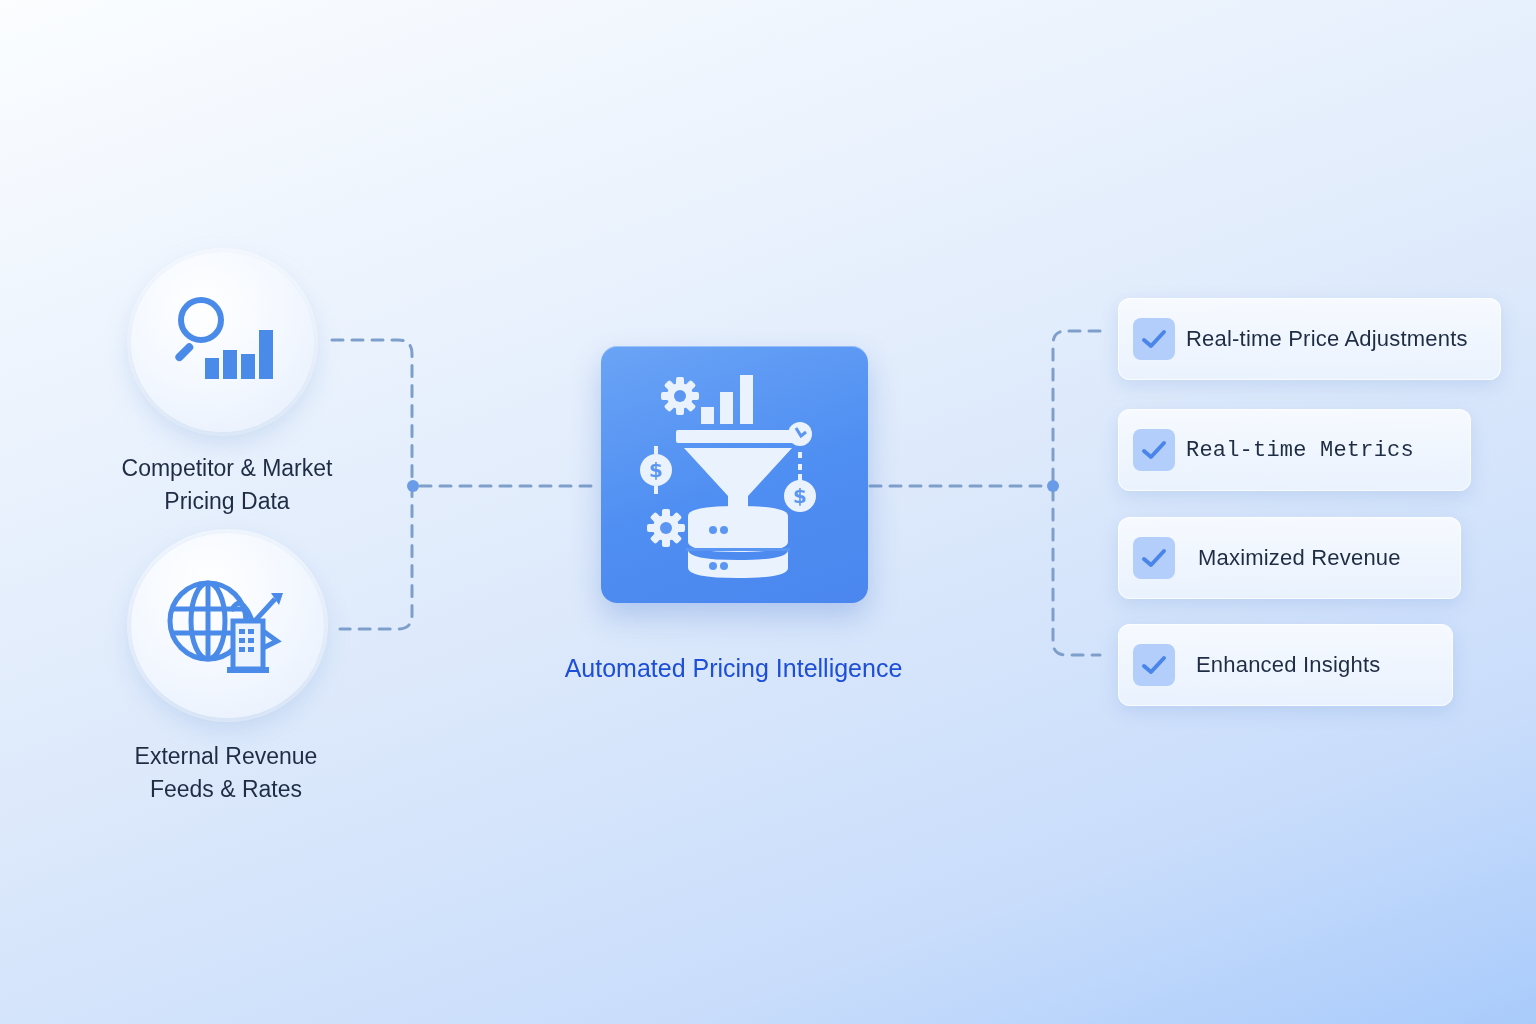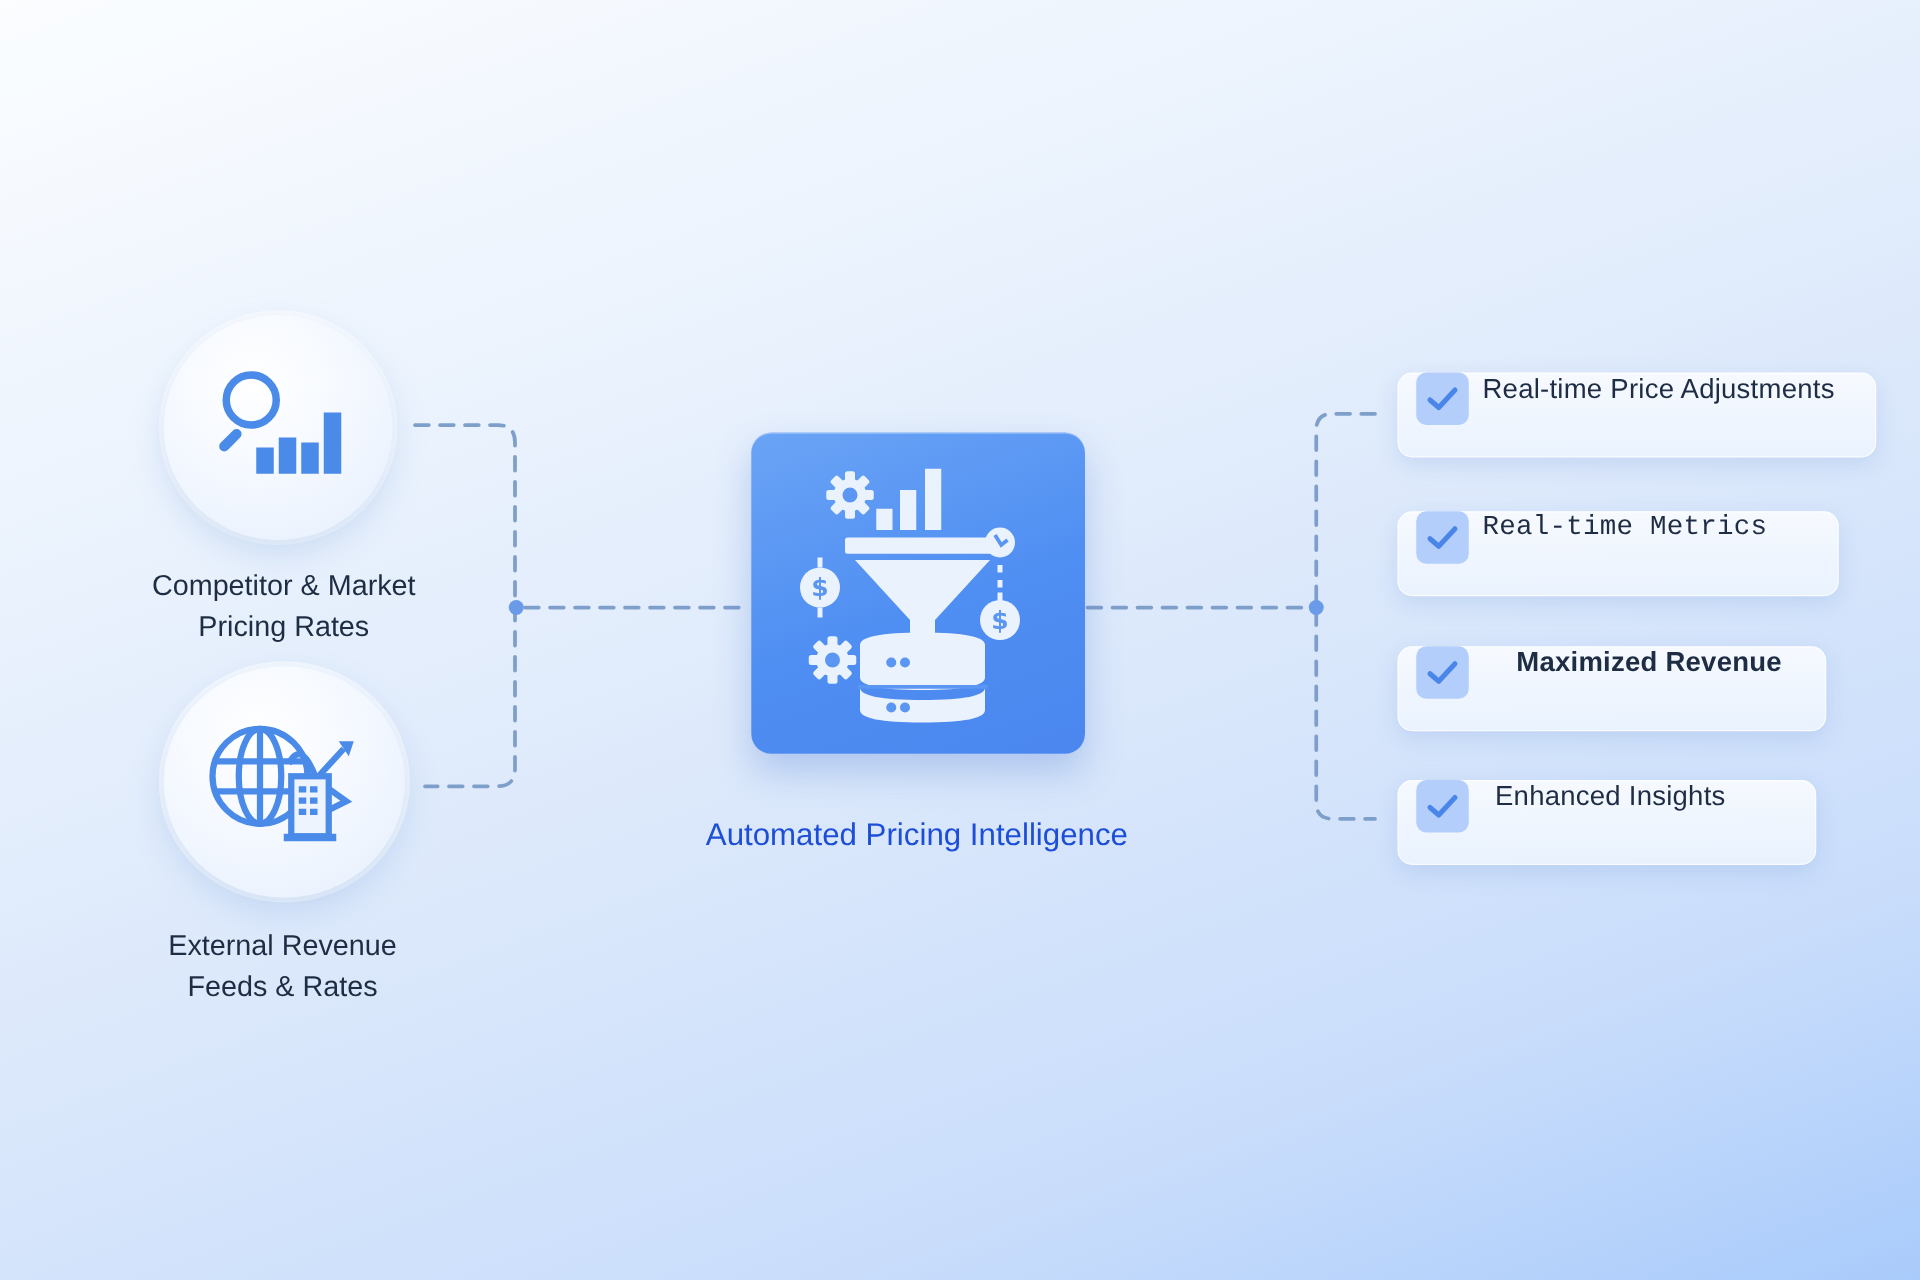--- a/index.html
+++ b/index.html
@@ -28,24 +28,24 @@
     background: linear-gradient(160deg, #6aa4f6 0%, #4f8ef2 55%, #4a86ee 100%);
     box-shadow: 0 14px 30px rgba(70,120,210,0.30), inset 0 1px 0 rgba(255,255,255,0.35);
     display: flex; align-items: center; justify-content: center;
   }
   .hub-label {
     position: absolute; left: 500px; top: 650px; width: 467px; text-align: center;
     color: #1d4ed8; font-size: 25px; line-height: 36px;
   }
 
   .outcome {
-    position: absolute; height: 68px; border-radius: 12px;
+    position: absolute; height: 82px; border-radius: 12px;
     background: linear-gradient(180deg, rgba(248,251,255,0.95) 0%, rgba(235,243,254,0.92) 100%);
     box-shadow: 0 6px 18px rgba(110,150,215,0.22), 0 0 0 1px rgba(255,255,255,0.7) inset;
-    display: flex; box-sizing: border-box;
+    display: flex; align-items: center; box-sizing: border-box;
   }
   .check-box {
     width: 42px; height: 42px; border-radius: 8px; margin-left: 15px;
     background: #b3cefa; display: flex; align-items: center; justify-content: center; flex: none;
   }
   .outcome-label {
     color: #1f2d44; font-size: 22px; letter-spacing: 0.2px; white-space: nowrap;
   }
 </style>
 </head>
@@ -75,21 +75,21 @@
         <rect x="6" y="52" width="8" height="22" rx="4" transform="rotate(45 10 63) translate(6 -10)"></rect>
         <rect x="42" y="66" width="14" height="21"></rect>
         <rect x="60" y="58" width="14" height="29"></rect>
         <rect x="78" y="62" width="14" height="25"></rect>
         <rect x="96" y="38" width="14" height="49"></rect>
       </g>
     </svg>
   </div>
   <div class="source-label" style="left:77px; top:452px;">
     <div>Competitor &amp; Market</div>
-    <div>Pricing Rates</div>
+    <div>Pricing Data</div>
   </div>
 
   <div class="source-circle" style="left:131px; top:533px; width:193px; height:185px;">
     <svg width="130" height="110" viewBox="0 0 130 110">
       <g fill="none" stroke="#4a8ae8" stroke-width="5">
         <circle cx="45" cy="50" r="38"></circle>
         <ellipse cx="45" cy="50" rx="17" ry="38"></ellipse>
         <line x1="45" y1="12" x2="45" y2="88"></line>
         <line x1="8" y1="38" x2="82" y2="38"></line>
         <line x1="8" y1="62" x2="82" y2="62"></line>
@@ -192,21 +192,21 @@
     </div>
     <span class="outcome-label" style="margin-left:11px;font-family:Liberation Mono, monospace;">Real-time Metrics</span>
   </div>
 
   <div class="outcome" style="left:1118px; top:517px; width:343px;">
     <div class="check-box">
       <svg width="26" height="20" viewBox="0 0 26 20">
           <path d="M3 11 L10 17 L23 3" fill="none" stroke="#4a86ea" stroke-width="4" stroke-linecap="round" stroke-linejoin="round"></path>
         </svg>
     </div>
-    <span class="outcome-label" style="margin-left:38px;font-weight:bold;">Maximized Revenue</span>
+    <span class="outcome-label" style="margin-left:23px;">Maximized Revenue</span>
   </div>
 
   <div class="outcome" style="left:1118px; top:624px; width:335px;">
     <div class="check-box">
       <svg width="26" height="20" viewBox="0 0 26 20">
           <path d="M3 11 L10 17 L23 3" fill="none" stroke="#4a86ea" stroke-width="4" stroke-linecap="round" stroke-linejoin="round"></path>
         </svg>
     </div>
     <span class="outcome-label" style="margin-left:21px;">Enhanced Insights</span>
   </div>

